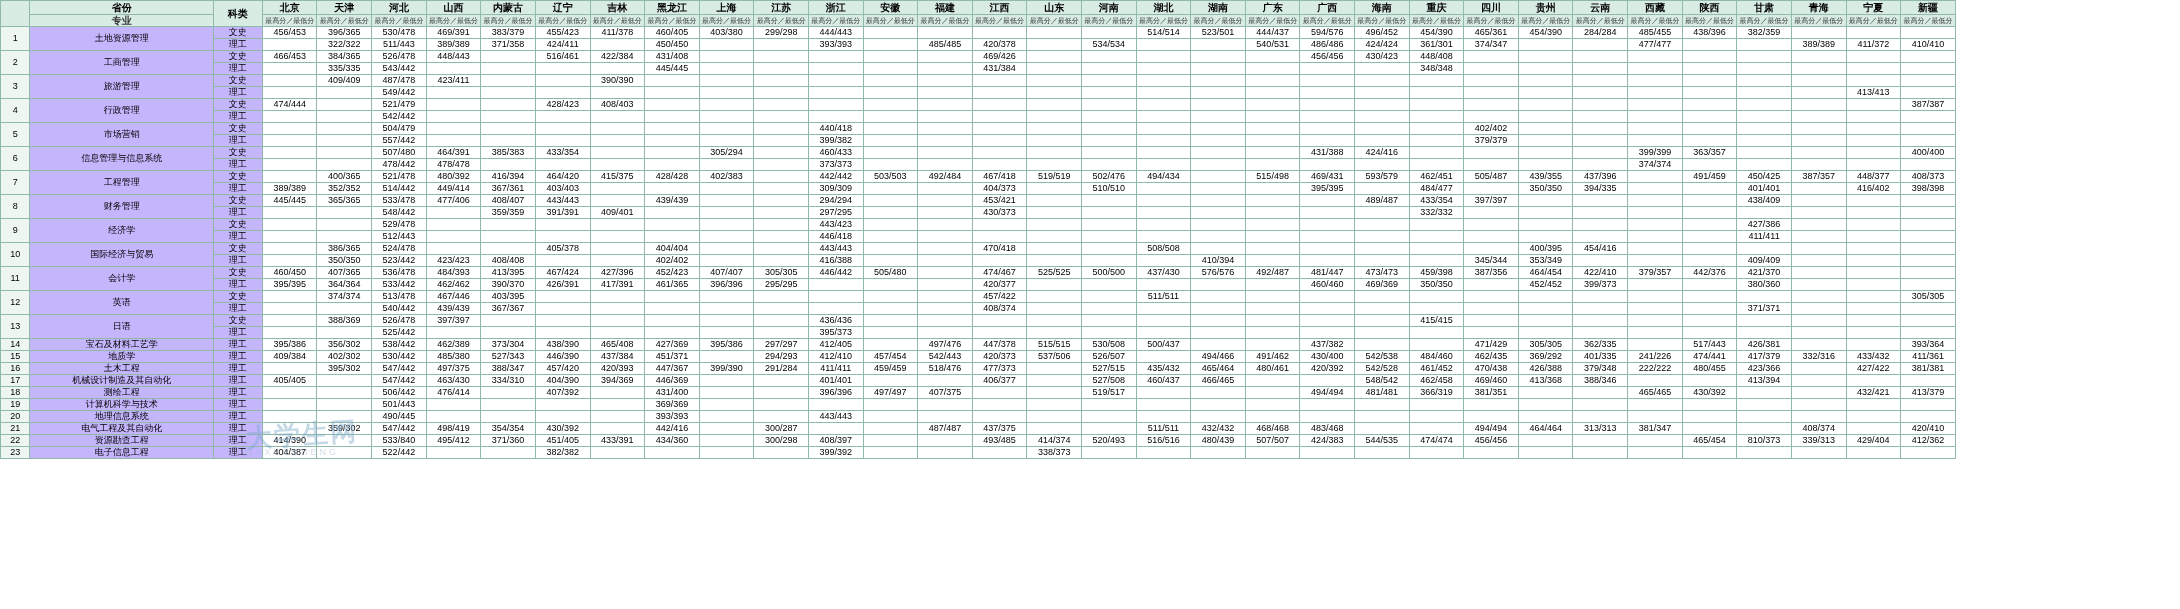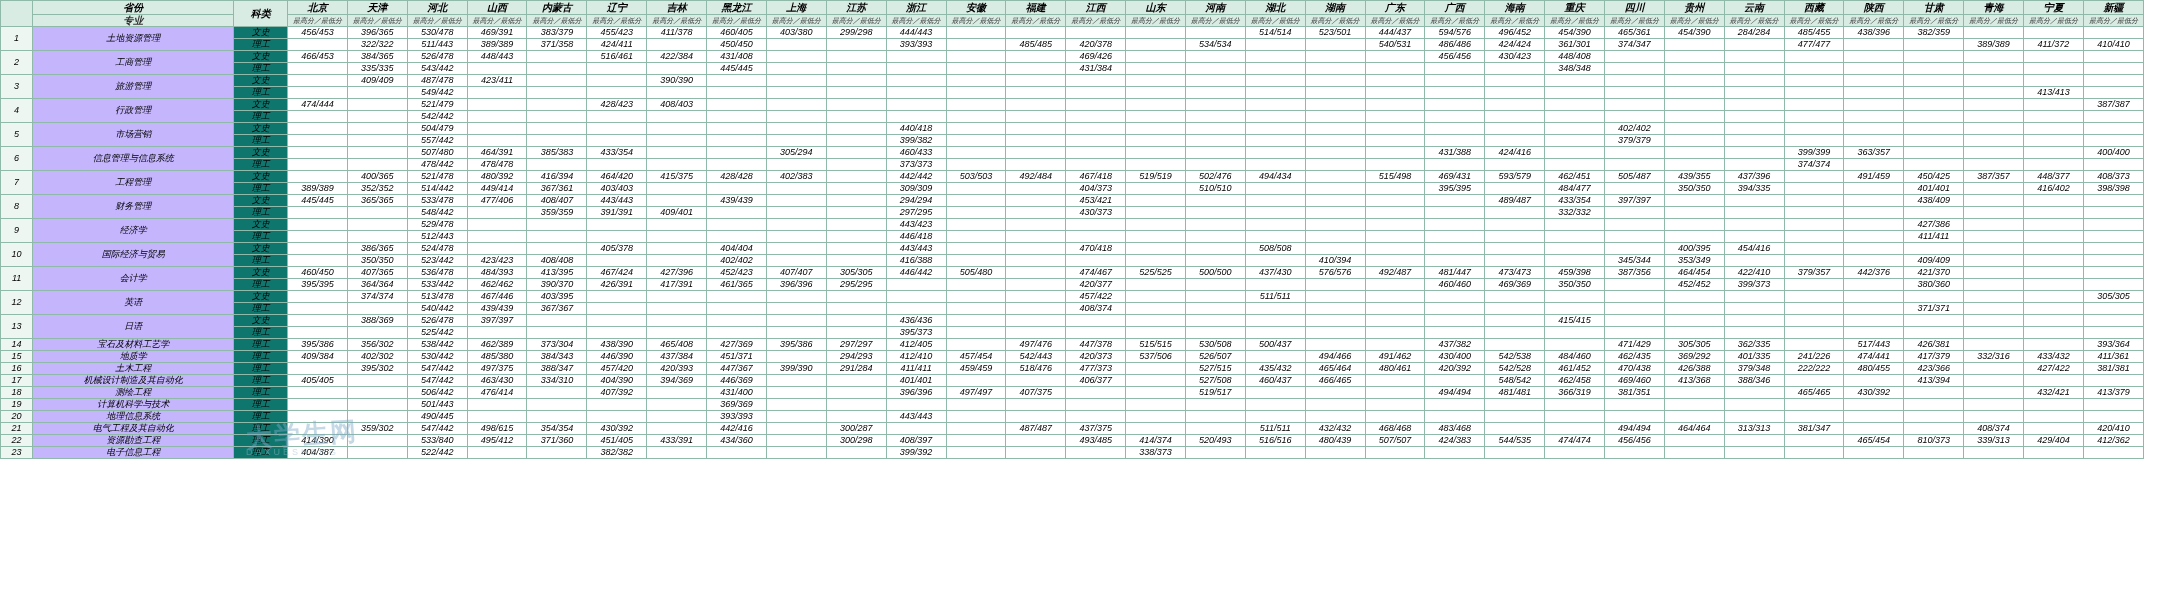--- a/index.html
+++ b/index.html
@@ -15,22 +15,21 @@
   #sheet {
     width: 2180px;
     height: 609px;
     overflow: hidden;
     position: relative;
     background: #ffffff;
   }
   table.grid {
     border-collapse: collapse;
     table-layout: fixed;
-    width: 2144px;
-    font-style: italic;
+    width: 1956px;
   }
   table.grid td, table.grid th {
     border: 1px solid #8fb9a8;
     padding: 0;
     margin: 0;
     font-size: 9px;
     line-height: 11px;
     height: 11px;
     text-align: center;
     vertical-align: middle;
@@ -59,21 +58,21 @@
     background: #eef6f2;
   }
   td.major {
     width: 130px;
     text-align: center;
     background: #c4b5fd;
     font-size: 10px;
   }
   td.kelei {
     width: 34px;
-    background: #0f766e;
+    background: #c4b5fd;
     font-size: 9px;
   }
   td.sc {
     width: 38px;
   }
   td.prov {
     background: #d9ece4;
   }
   
   #watermark {
@@ -1126,21 +1125,21 @@
           <td class="sc">393/364</td>
         </tr>
         <tr>
           <td class="num" rowspan="1">15</td>
           <td class="major" rowspan="1">地质学</td>
           <td class="kelei">理工</td>
           <td class="sc">409/384</td>
           <td class="sc">402/302</td>
           <td class="sc">530/442</td>
           <td class="sc">485/380</td>
-          <td class="sc">384/343</td>
+          <td class="sc">527/343</td>
           <td class="sc">446/390</td>
           <td class="sc">437/384</td>
           <td class="sc">451/371</td>
           <td class="sc"></td>
           <td class="sc">294/293</td>
           <td class="sc">412/410</td>
           <td class="sc">457/454</td>
           <td class="sc">542/443</td>
           <td class="sc">420/373</td>
           <td class="sc">537/506</td>
@@ -1341,21 +1340,21 @@
           <td class="sc"></td>
           <td class="sc"></td>
         </tr>
         <tr>
           <td class="num" rowspan="1">21</td>
           <td class="major" rowspan="1">电气工程及其自动化</td>
           <td class="kelei">理工</td>
           <td class="sc"></td>
           <td class="sc">359/302</td>
           <td class="sc">547/442</td>
-          <td class="sc">498/615</td>
+          <td class="sc">498/419</td>
           <td class="sc">354/354</td>
           <td class="sc">430/392</td>
           <td class="sc"></td>
           <td class="sc">442/416</td>
           <td class="sc"></td>
           <td class="sc">300/287</td>
           <td class="sc"></td>
           <td class="sc"></td>
           <td class="sc">487/487</td>
           <td class="sc">437/375</td>

